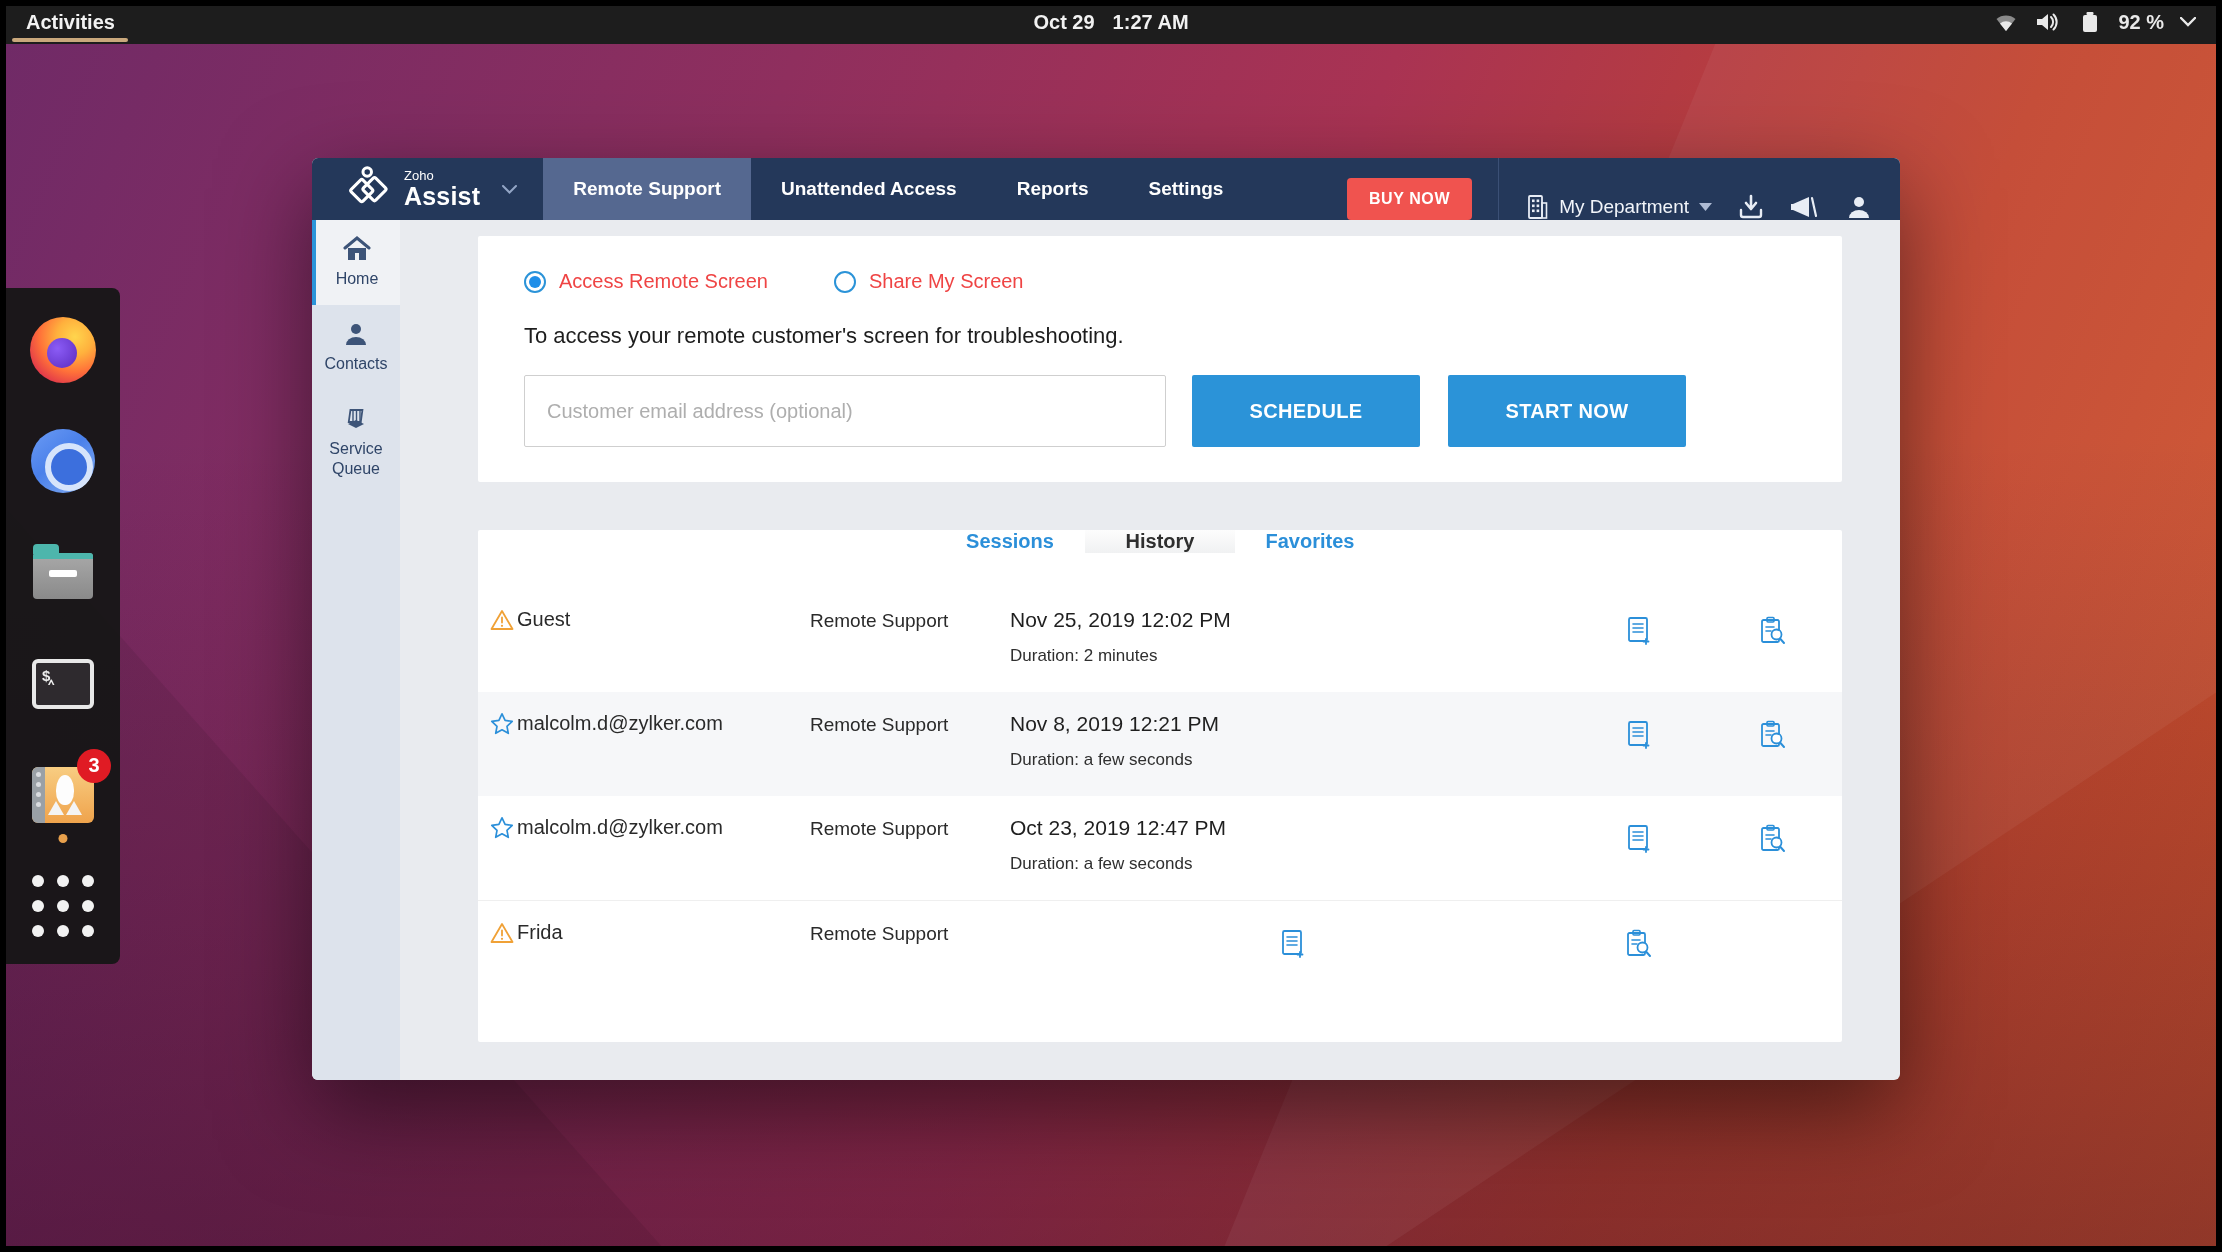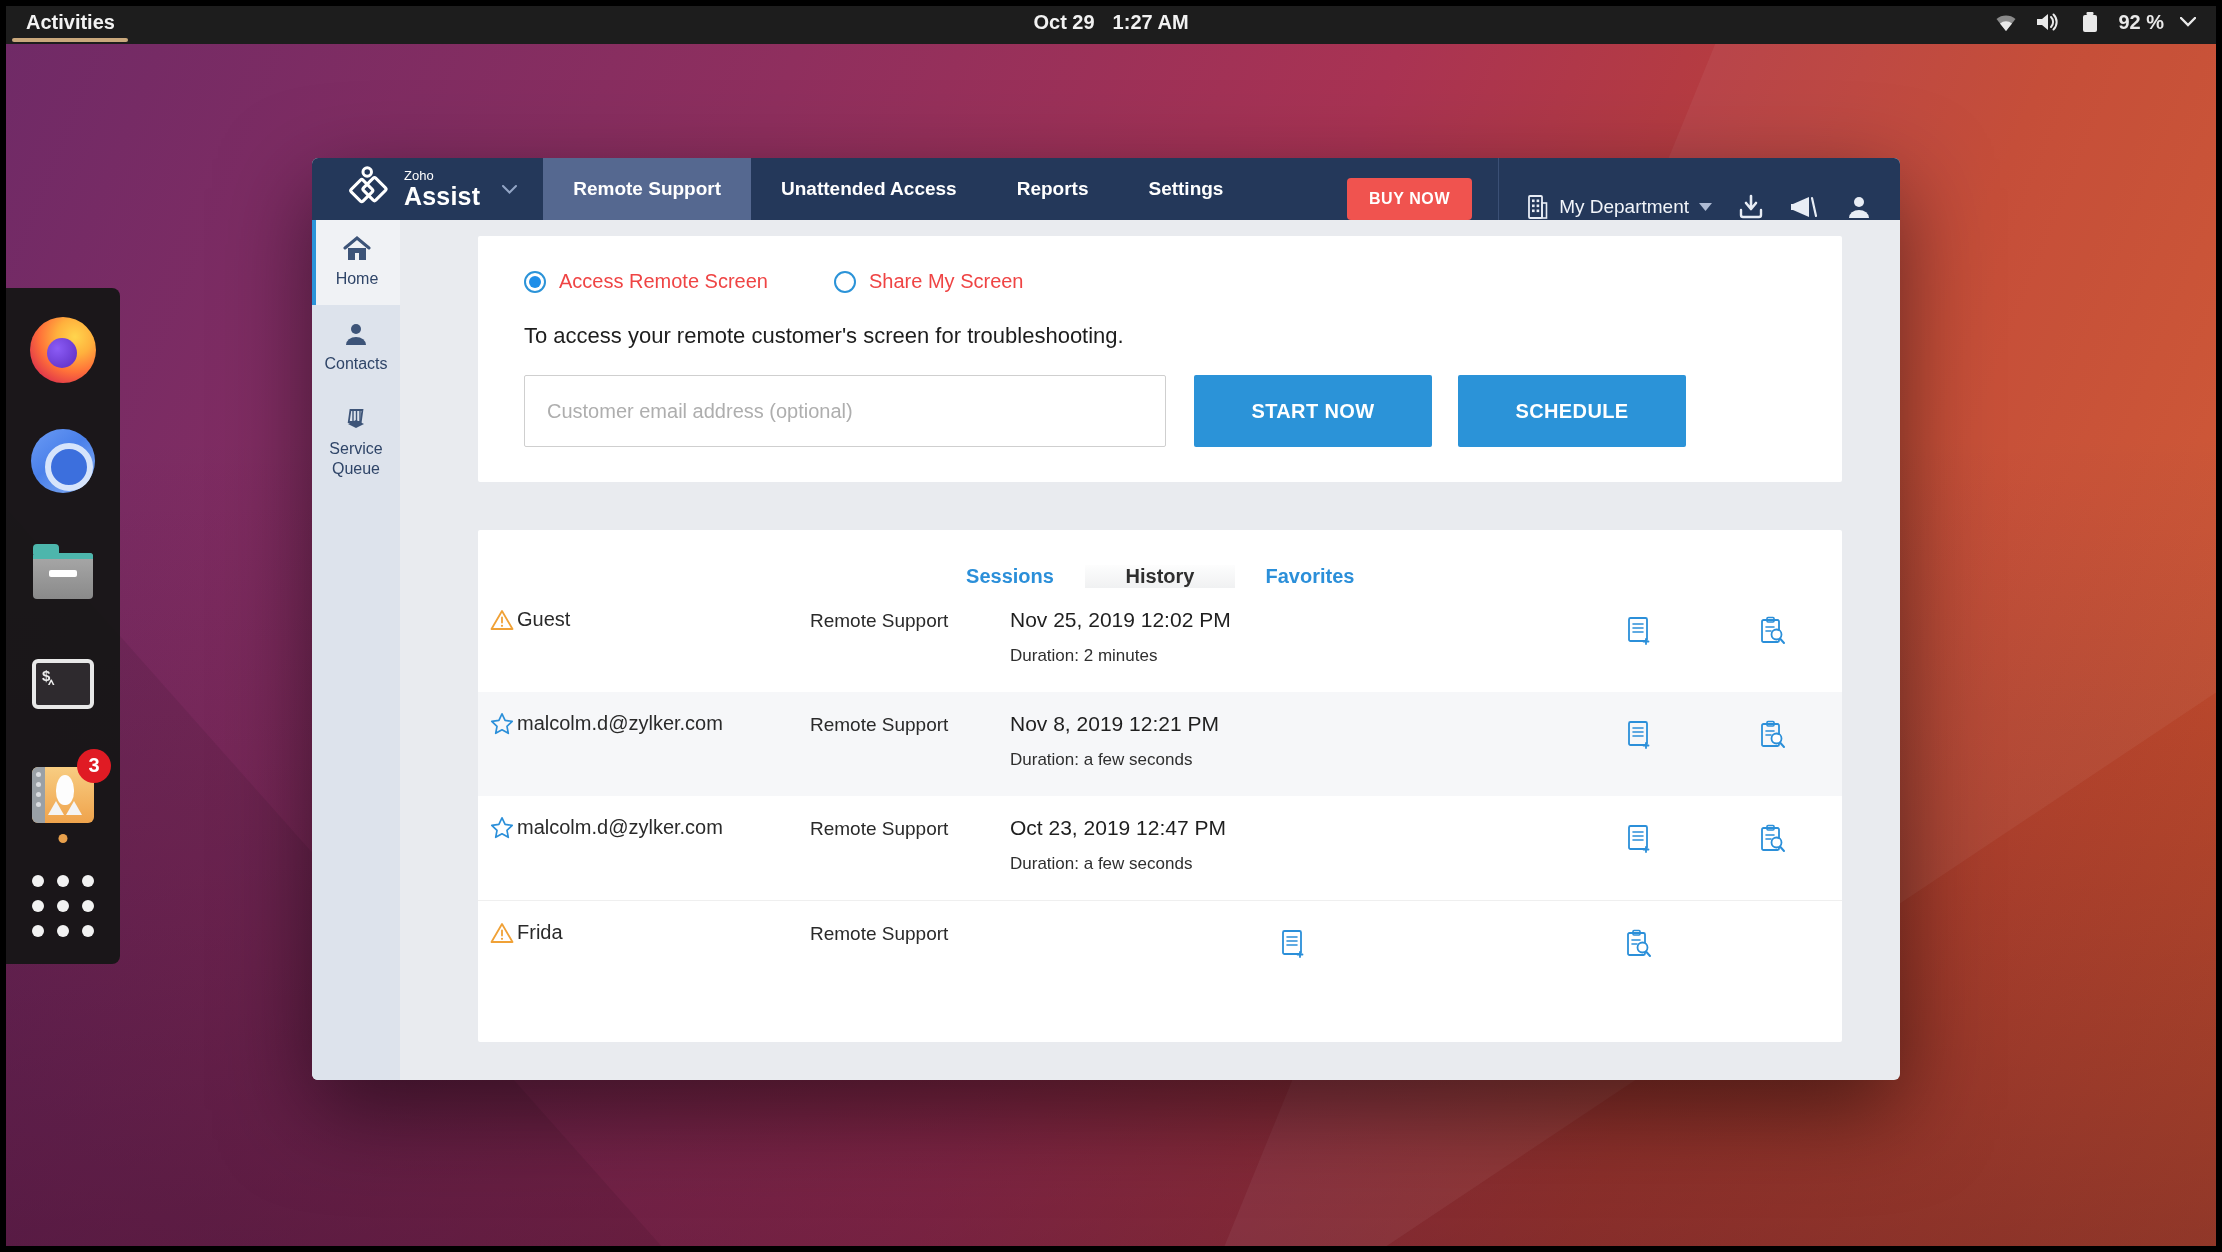--- a/index.html
+++ b/index.html
@@ -96,21 +96,21 @@
   .formrow { margin-top:26px; display:flex; gap:14px; }
   .email { width:642px; height:72px; border:1px solid #cfcfcf; border-radius:2px; padding:0 22px;
     font-size:20px; color:#333; font-family:inherit; }
   .email::placeholder { color:#aeaeae; }
   .btn { height:72px; border:none; border-radius:2px; background:#2b93d8; color:#fff;
     font-size:20px; font-weight:bold; letter-spacing:0.4px; font-family:inherit; }
   .btn.start { width:238px; margin-left:14px; }
   .btn.sched { width:228px; margin-left:12px; }
 
   .table-card { margin-top:48px; height:512px; }
-  .tabbar { height:58px; display:flex; justify-content:center; align-items:flex-end; }
+  .tabbar { height:58px; display:flex; justify-content:center; align-items:flex-start; }
   .htab { width:150px; display:flex; align-items:center; justify-content:center; font-size:20px;
     font-weight:600; color:#2b8fd9; cursor:pointer; }
   .htab.active { color:#2f2f2f; background:linear-gradient(180deg,#fdfdfd,#f0f1f2); }
   .thead, .trow { display:grid; grid-template-columns:332px 200px 565px 128px 139px; align-items:start; }
   .thead { background:#f1f2f3; height:50px; align-items:center; color:#4a4a4a; font-size:21px; }
   .thead > div:first-child { padding-left:24px; }
   .th-center { text-align:center; }
   .trow { height:104px; padding-top:20px; font-size:19px; color:#2a2a2a; }
   .trow.striped { background:#f6f7f9; }
   .trow.last { height:94px; border-top:1px solid #efefef; }
@@ -316,22 +316,22 @@
               <span>Access Remote Screen</span>
             </label>
             <label class="radio">
               <span class="rb"></span>
               <span>Share My Screen</span>
             </label>
           </div>
           <div class="desc">To access your remote customer's screen for troubleshooting.</div>
           <div class="formrow">
             <input class="email" type="text" placeholder="Customer email address (optional)" style="">
+            <button class="btn sched">SCHEDULE</button>
             <button class="btn start">START NOW</button>
-            <button class="btn sched">SCHEDULE</button>
           </div>
         </div>
 
         <div class="card table-card">
           <div class="tabbar">
             <div class="htab">
                 <span>Sessions</span>
               </div>
             <div class="htab active">
                 <span>History</span>

